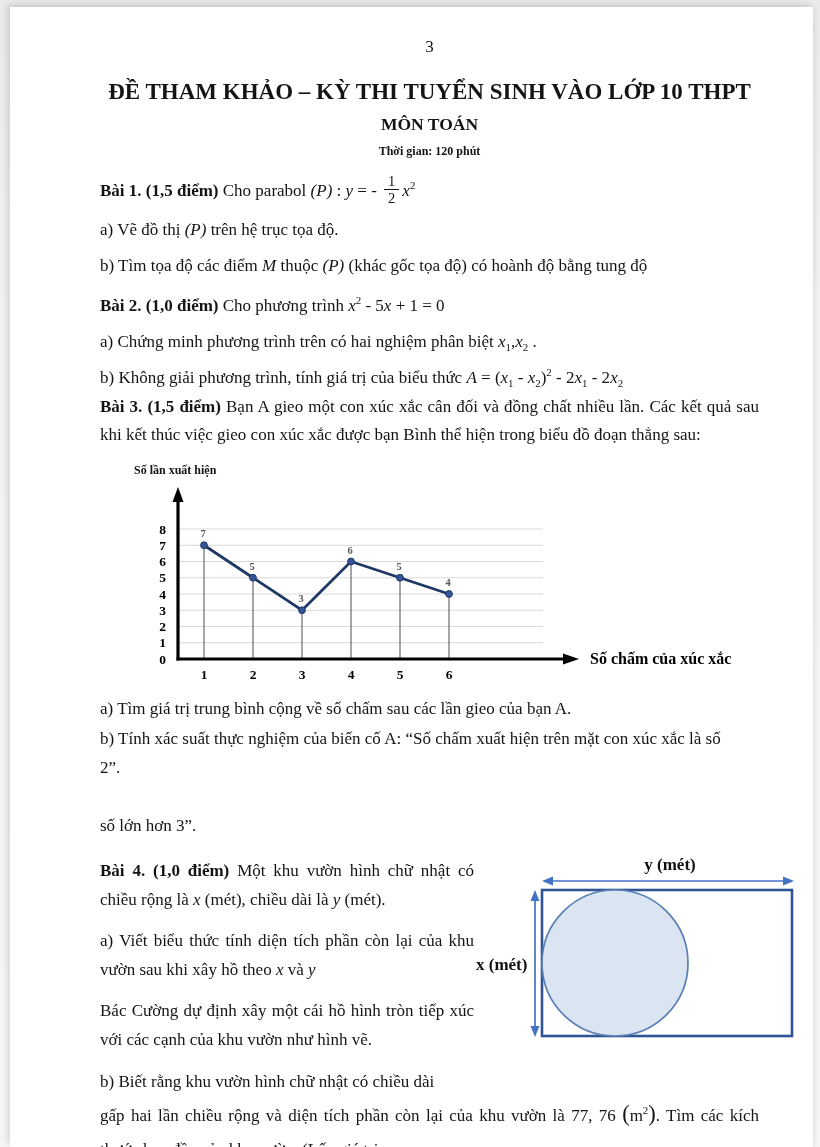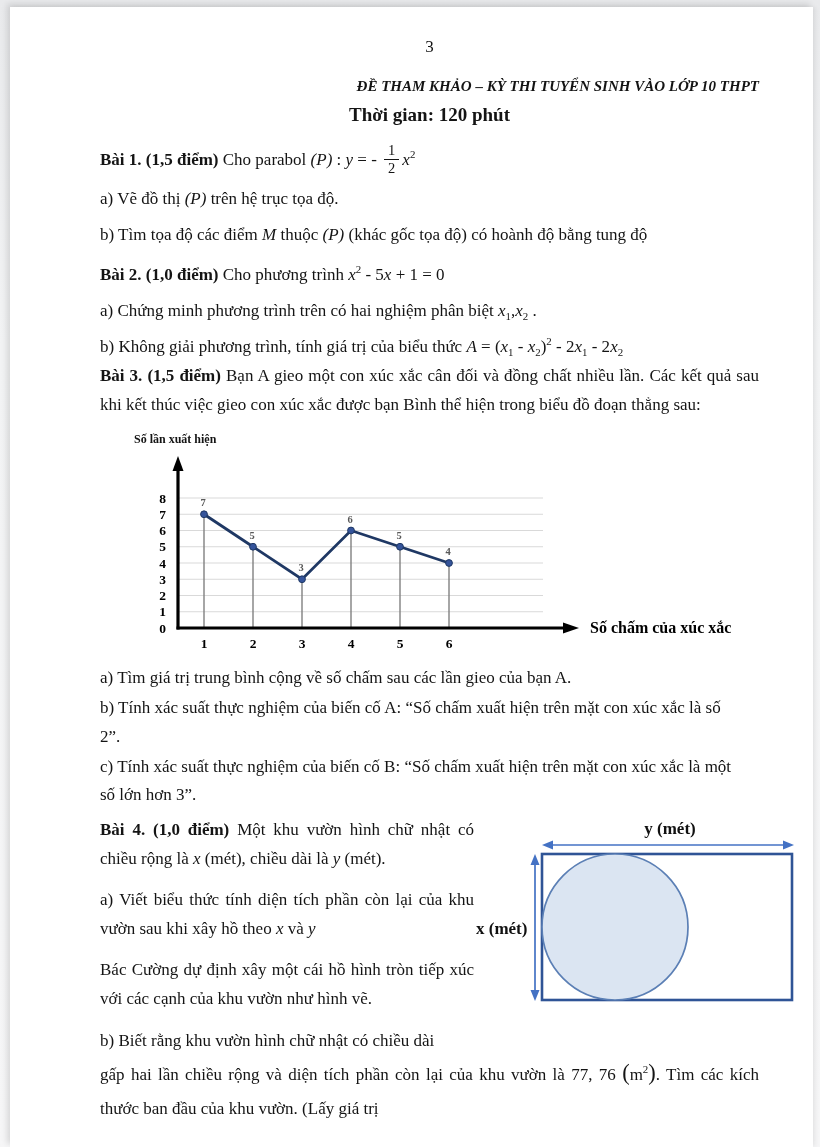--- a/index.html
+++ b/index.html
@@ -10,52 +10,53 @@
     color:#141414;
   }
   .page{
     position:absolute;left:10px;top:7px;right:7px;bottom:0;
     background:#fff;
     box-shadow:-3px -3px 6px rgba(0,0,0,0.12), 3px 0 4px rgba(0,0,0,0.05);
     padding:26px 54px 30px 90px;
     box-sizing:border-box;
   }
   .pageno{text-align:center;font-size:17px;margin:0 0 14px 0;}
-  .title{text-align:right;font-weight:700;font-size:15px;line-height:1.38;margin:0;font-style:italic;}
+  .title{text-align:center;font-weight:700;font-size:23px;line-height:1.38;margin:0;}
   .subtitle{text-align:center;font-weight:700;font-size:17.5px;margin:2px 0 0 0;}
-  .duration{text-align:center;font-weight:700;font-size:19px;margin:2px 0 0 0;}
+  .duration{text-align:center;font-weight:700;font-size:12px;margin:2px 0 0 0;}
   p{font-size:17px;line-height:1.7;margin:0;}
   .para{margin-top:9px;text-align:justify;}
   .tight{margin-top:7px;}
   .rt-bold{font-weight:700;}
   .rt-italic{font-style:italic;}
   .rt-sup{vertical-align:super;font-size:64%;line-height:0;}
   .rt-sub{vertical-align:sub;font-size:64%;line-height:0;}
   .rt-bigp{font-size:132%;line-height:0;}
   .frac{display:inline-flex;flex-direction:column;align-items:center;vertical-align:middle;
         margin:0 3px;font-size:14.5px;line-height:1.15;transform:translateY(-2px);}
   .fnum{border-bottom:1.4px solid #141414;padding:0 4px;}
   .fden{padding:0 4px;}
   .chart-block{margin:10px 0 4px 28px;}
   .chart-ylabel{font-weight:700;font-size:12px;margin:0 0 0 6px;}
-  .bai4-row{display:flex;align-items:flex-end;margin-top:6px;}
+  .bai4-row{display:flex;align-items:center;margin-top:16px;}
   .bai4-left{width:374px;flex:none;}
   .bai4-left .para:first-child{margin-top:0;}
   .bai4-fig{margin-left:auto;margin-right:-42px;margin-top:-8px;flex:none;}
   .bai4b{line-height:2.0;margin-top:10px;}
   svg text{font-family:"Liberation Serif","DejaVu Serif",serif;}
 </style>
 </head>
 <body>
 
 <div class="page">
 
   <p class="pageno">3</p>
 
   <p class="title">ĐỀ THAM KHẢO – KỲ THI TUYỂN SINH VÀO LỚP 10 THPT</p>
+  <p class="subtitle">MÔN TOÁN</p>
   <p class="duration">Thời gian: 120 phút</p>
 
   <p class="para" style="margin-top:13px"><span class="rt-bold">Bài 1. (1,5 điểm) </span><span>Cho parabol </span><span class="rt-italic">(P)</span><span> : </span><span class="rt-italic">y</span><span> =  - </span><span class="frac">
         <span class="fnum">1</span>
         <span class="fden">2</span>
       </span><span class="rt-italic">x</span><span class="rt-sup">2</span></p>
   <p class="para tight"><span>a) Vẽ đồ thị </span><span class="rt-italic">(P)</span><span> trên hệ trục tọa độ.</span></p>
   <p class="para tight"><span>b) Tìm tọa độ các điểm </span><span class="rt-italic">M</span><span>  thuộc </span><span class="rt-italic">(P)</span><span> (khác gốc tọa độ) có hoành độ bằng tung độ</span></p>
 
   <p class="para" style="margin-top:11px"><span class="rt-bold">Bài 2. (1,0 điểm) </span><span>Cho phương trình </span><span class="rt-italic">x</span><span class="rt-sup">2</span><span> -  5</span><span class="rt-italic">x</span><span> + 1 =  0</span></p>
@@ -112,21 +113,21 @@
         <text x="174" y="198" text-anchor="middle" font-size="13.5" font-weight="bold" fill="#000">3</text>
         <text x="223" y="198" text-anchor="middle" font-size="13.5" font-weight="bold" fill="#000">4</text>
         <text x="272" y="198" text-anchor="middle" font-size="13.5" font-weight="bold" fill="#000">5</text>
         <text x="321" y="198" text-anchor="middle" font-size="13.5" font-weight="bold" fill="#000">6</text>
         <text x="462" y="183" text-anchor="start" font-size="16" font-weight="bold" fill="#000">Số chấm của xúc xắc</text>
       </svg>
   </div>
 
   <p class="para" style="margin-top:2px"><span>a) Tìm giá trị trung bình cộng về số chấm sau các lần gieo của bạn A.</span></p>
   <p class="para" style="margin-top:1px"><span>b) Tính xác suất thực nghiệm của biến cố A: “Số chấm xuất hiện trên mặt con xúc xắc là số</span><br><span>2”.</span></p>
-  <p class="para" style="margin-top:1px"><span>c) Tính xác suất thực nghiệm của biến cố B: “Số chấm xuất hiện trên mặt con xúc xắc là một</span><br><span>số lớn hơn 3”.</span></p>
+  <p class="para" style="margin-top:1px"><br><span>số lớn hơn 3”.</span></p>
 
   <div class="bai4-row">
     <div class="bai4-left">
       <p class="para"><span class="rt-bold">Bài 4. (1,0 điểm) </span><span>Một khu vườn hình chữ nhật có chiều rộng là </span><span class="rt-italic">x</span><span>  (mét), chiều dài là  </span><span class="rt-italic">y</span><span> (mét).</span></p>
       <p class="para" style="margin-top:12px"><span>a) Viết biểu thức tính diện tích phần còn lại của khu vườn sau khi xây hồ theo </span><span class="rt-italic">x</span><span> và </span><span class="rt-italic">y</span></p>
       <p class="para" style="margin-top:12px"><span>Bác Cường dự định xây một cái hồ hình tròn tiếp xúc với các cạnh của khu vườn như hình vẽ.</span></p>
     </div>
     <div class="bai4-fig">
       <svg width="332" height="192" viewBox="0 0 332 192">
 

